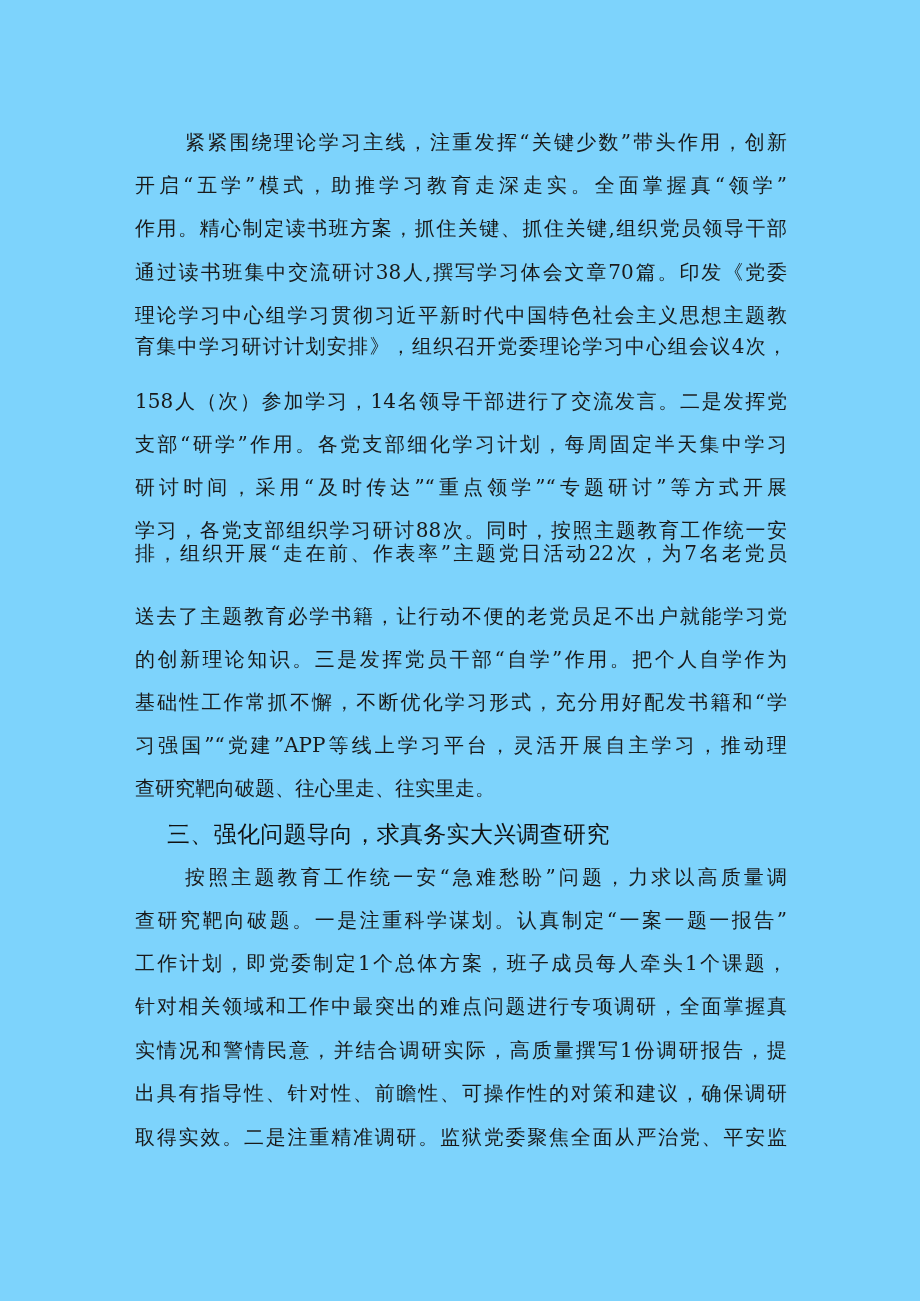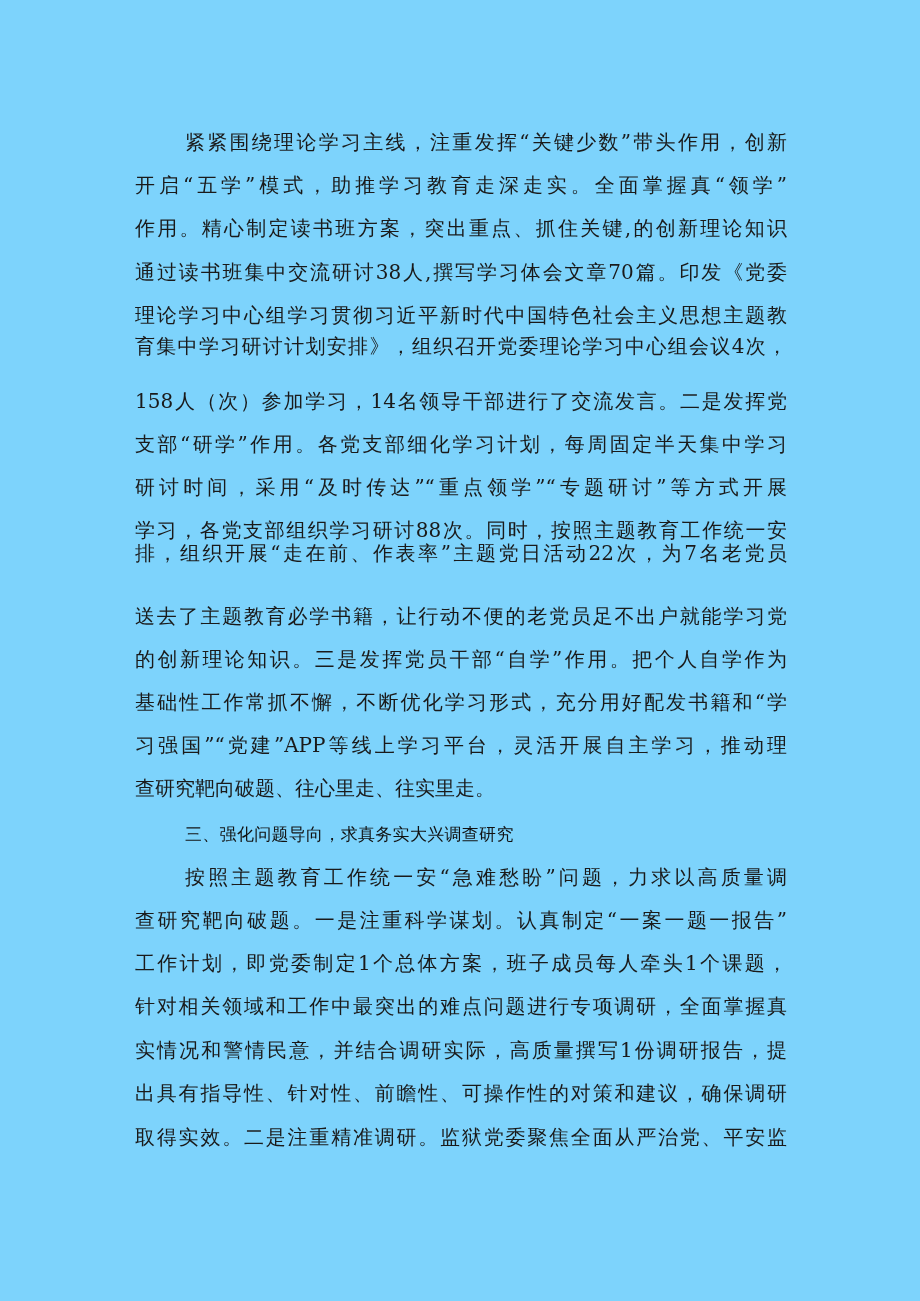--- a/index.html
+++ b/index.html
@@ -36,41 +36,41 @@
   }
   .line.indent {
     left: 185px;
     width: 602px;
   }
   .line.last {
     text-align-last: left;
   }
   .heading {
     position: absolute;
-    left: 185px;
+    left: 167px;
     top: 818px;
     height: 32px;
     line-height: 32px;
-    font-size: 17px;
+    font-size: 23px;
     font-family: "DejaVu Sans", "Liberation Sans", sans-serif;
     font-weight: normal;
     color: #111111;
     white-space: nowrap;
     letter-spacing: 0.3px;
   }
 </style>
 </head>
 <body>
 
 <div class="page">
 
   <div>
     <div class="line indent" style="top:127px">紧紧围绕理论学习主线，注重发挥“关键少数”带头作用，创新</div>
     <div class="line" style="top:170px">开启“五学”模式，助推学习教育走深走实。全面掌握真“领学”</div>
-    <div class="line" style="top:213px">作用。精心制定读书班方案，突出重点、抓住关键,的创新理论知识</div>
+    <div class="line" style="top:213px">作用。精心制定读书班方案，抓住关键、抓住关键,组织党员领导干部</div>
     <div class="line" style="top:257px">通过读书班集中交流研讨38人,撰写学习体会文章70篇。印发《党委</div>
     <div class="line" style="top:300px">理论学习中心组学习贯彻习近平新时代中国特色社会主义思想主题教</div>
     <div class="line" style="top:331px">育集中学习研讨计划安排》，组织召开党委理论学习中心组会议4次，</div>
     <div class="line" style="top:386px">158人（次）参加学习，14名领导干部进行了交流发言。二是发挥党</div>
     <div class="line" style="top:429px">支部“研学”作用。各党支部细化学习计划，每周固定半天集中学习</div>
     <div class="line" style="top:472px">研讨时间，采用“及时传达”“重点领学”“专题研讨”等方式开展</div>
     <div class="line" style="top:515px">学习，各党支部组织学习研讨88次。同时，按照主题教育工作统一安</div>
     <div class="line" style="top:538px">排，组织开展“走在前、作表率”主题党日活动22次，为7名老党员</div>
     <div class="line" style="top:601px">送去了主题教育必学书籍，让行动不便的老党员足不出户就能学习党</div>
     <div class="line" style="top:644px">的创新理论知识。三是发挥党员干部“自学”作用。把个人自学作为</div>

